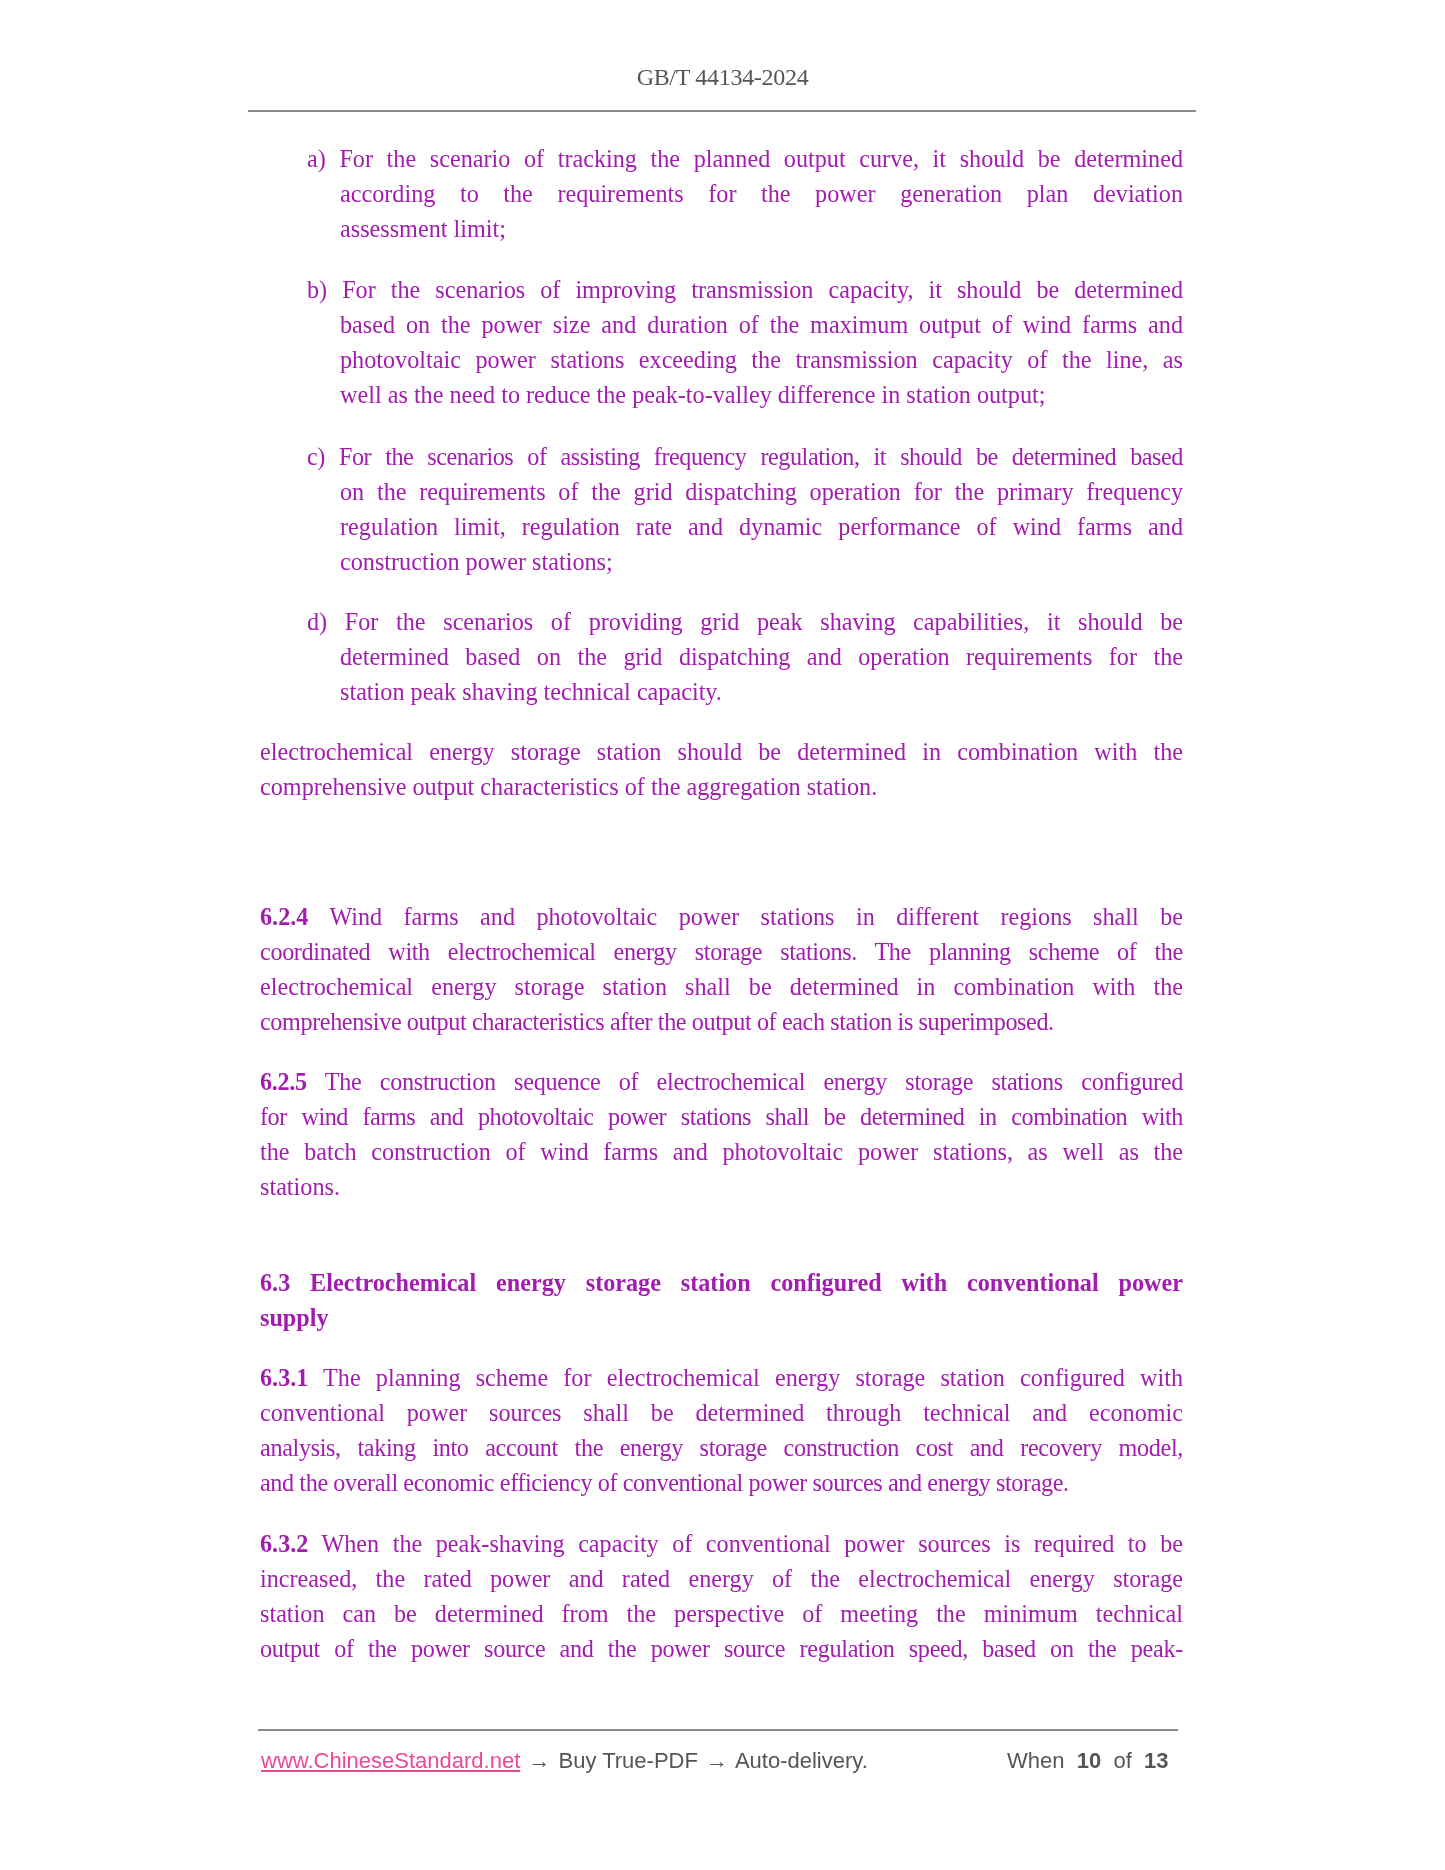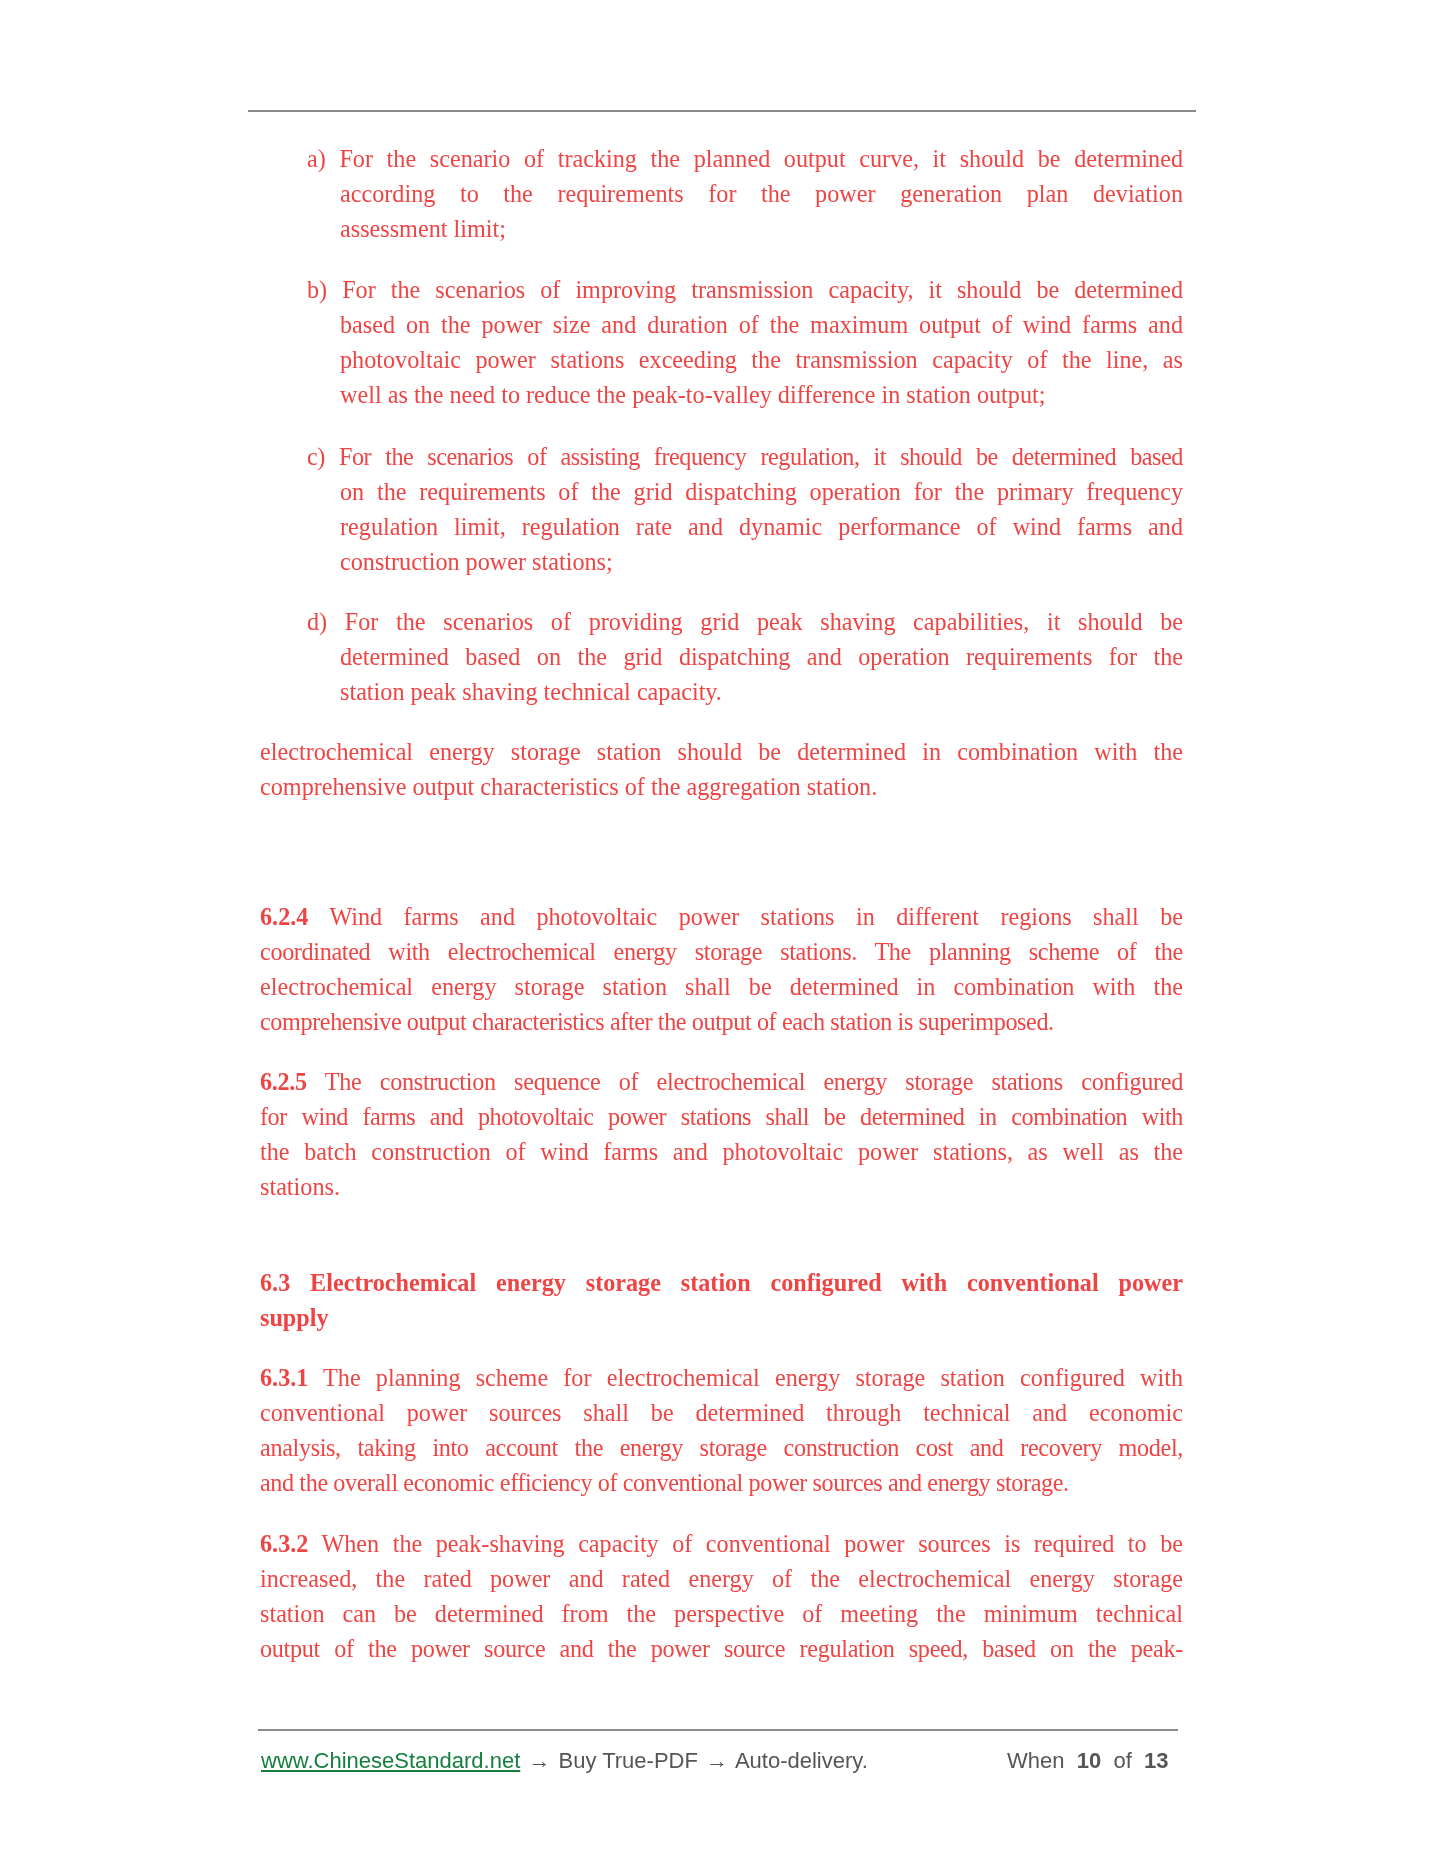--- a/index.html
+++ b/index.html
@@ -2,42 +2,43 @@
 <html><head>
 <meta charset="utf-8">
 <style>
   html, body { margin:0; padding:0; background:#ffffff; }
   body { width:1445px; height:1870px; position:relative; overflow:hidden; }
   .page { position:absolute; left:0; top:0; width:1445px; height:1870px; background:#fff; }
   .hdr-text { position:absolute; top:64px; left:0; width:1445px; text-align:center;
     font-family:"Liberation Serif", serif; font-size:24px; color:#555; letter-spacing:-0.3px; }
   .hdr-rule { position:absolute; top:110px; left:248px; width:948px; height:0; border-top:2px solid #8c8c8c; }
   .ftr-rule { position:absolute; top:1729px; left:258px; width:920px; height:0; border-top:2px solid #8c8c8c; }
-  .blk { position:absolute; font-family:"Liberation Serif", serif; font-size:24.2px; color:#ef4444; }
+  .blk { position:absolute; font-family:"Liberation Serif", serif; font-size:24.2px; color:#a21caf; }
   .ln { display:block; height:35px; line-height:35px; text-align:justify; text-align-last:justify; white-space:nowrap; }
   .ln.last { text-align-last:left; }
   .body { left:260px; width:923px; }
   .item { left:307px; width:876px; }
   .item .ln.cont { padding-left:33px; }
   .item .ln { white-space:normal; }
   .body .ln { white-space:normal; }
   b.num { font-weight:bold; }
   .h63 { font-weight:bold; }
   .ftr { position:absolute; top:1748px; font-family:"Liberation Sans", sans-serif; font-size:22px; color:#555; }
   .ftr-left { left:261px; }
-  .ftr-left a { color:#15803d; text-decoration:underline; }
+  .ftr-left a { color:#ec4899; text-decoration:underline; }
   .ftr-right { left:1007px; }
   .ftr-right b { font-weight:bold; }
   .arrow { padding:0 2px; }
 </style>
 </head>
 <body>
 
 <div class="page">
 
+  <div class="hdr-text">GB/T 44134-2024</div>
   <div class="hdr-rule"></div>
 
   <div class="blk item" style="top:141px;">
     <span class="ln"><span>a)</span> <span>For the scenario of tracking the planned output curve, it should be determined</span></span>
     <span class="ln cont">according to the requirements for the power generation plan deviation</span>
     <span class="ln cont last">assessment limit;</span>
   </div>
 
   <div class="blk item" style="top:272px;">
     <span class="ln"><span>b)</span> <span>For the scenarios of improving transmission capacity, it should be determined</span></span>

